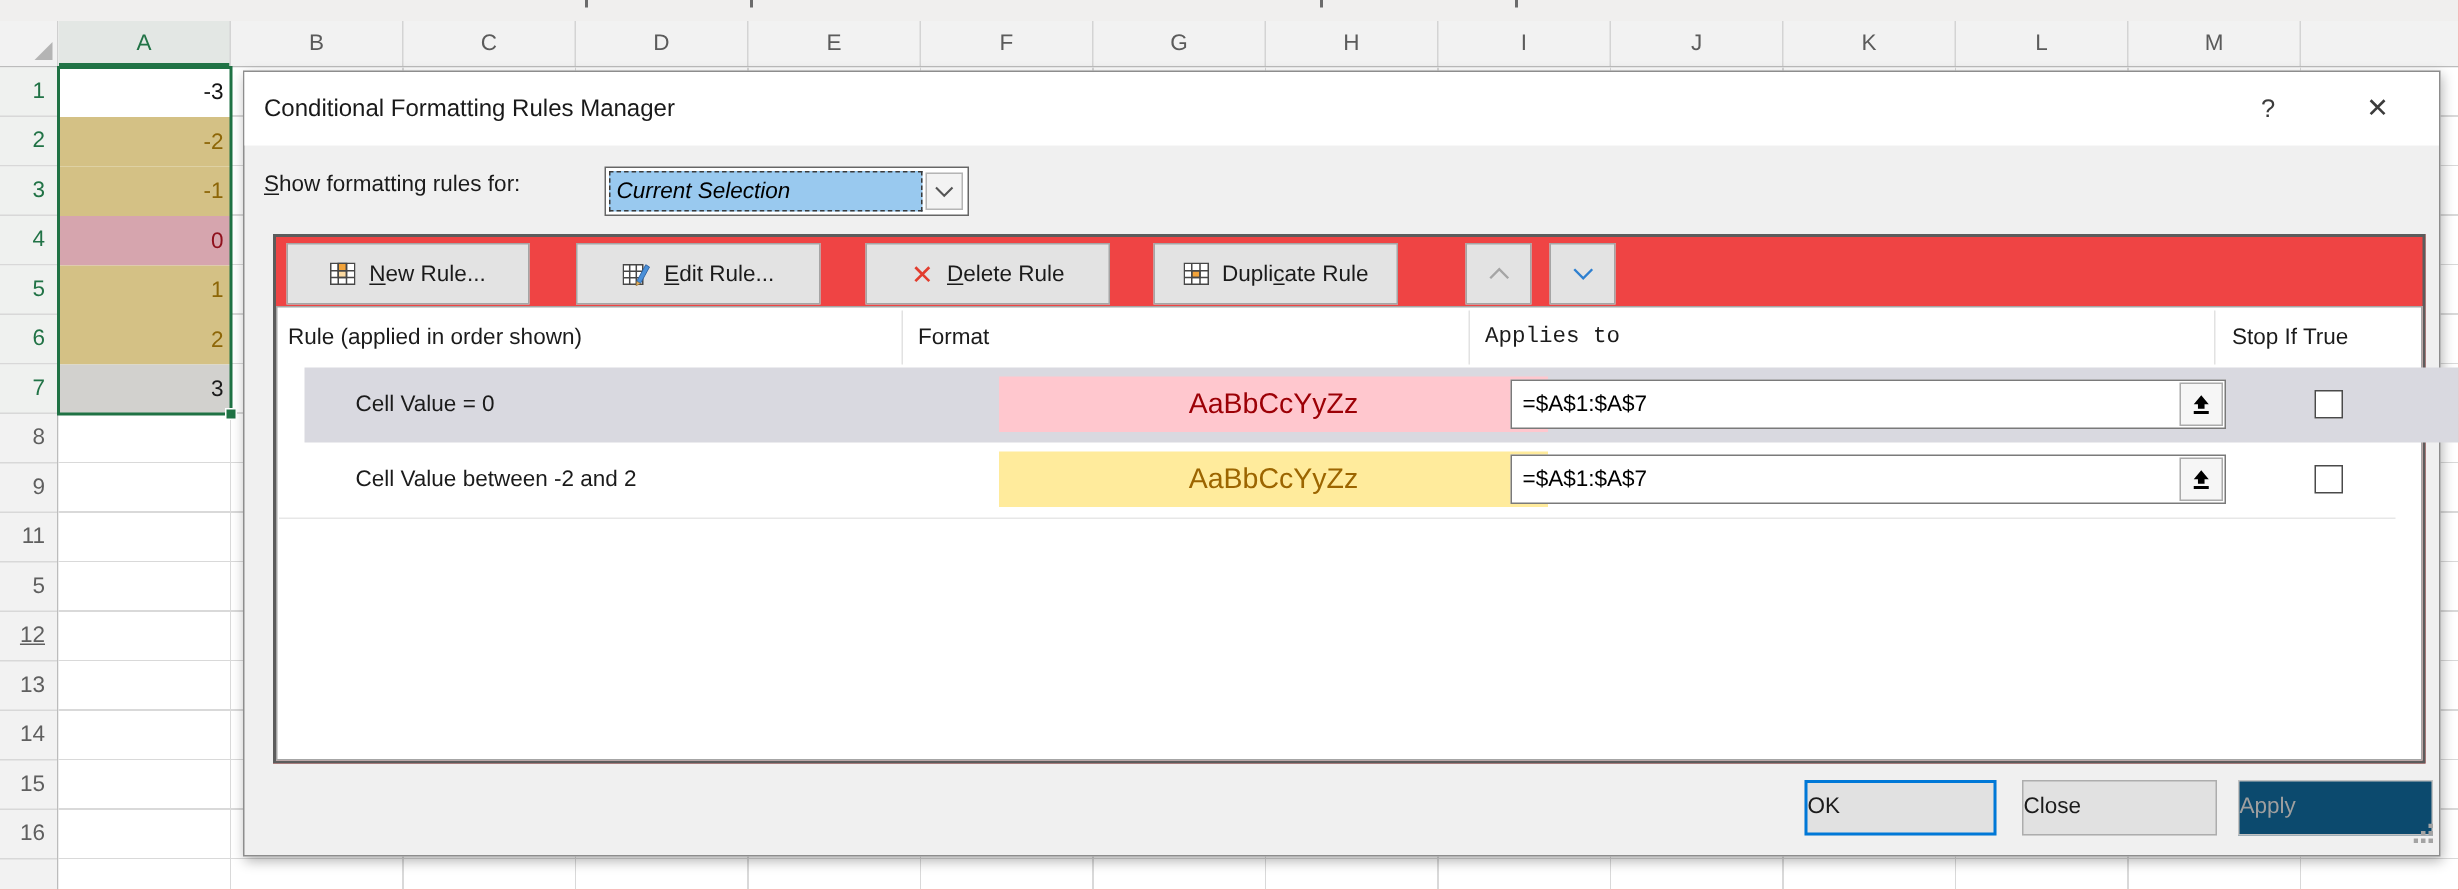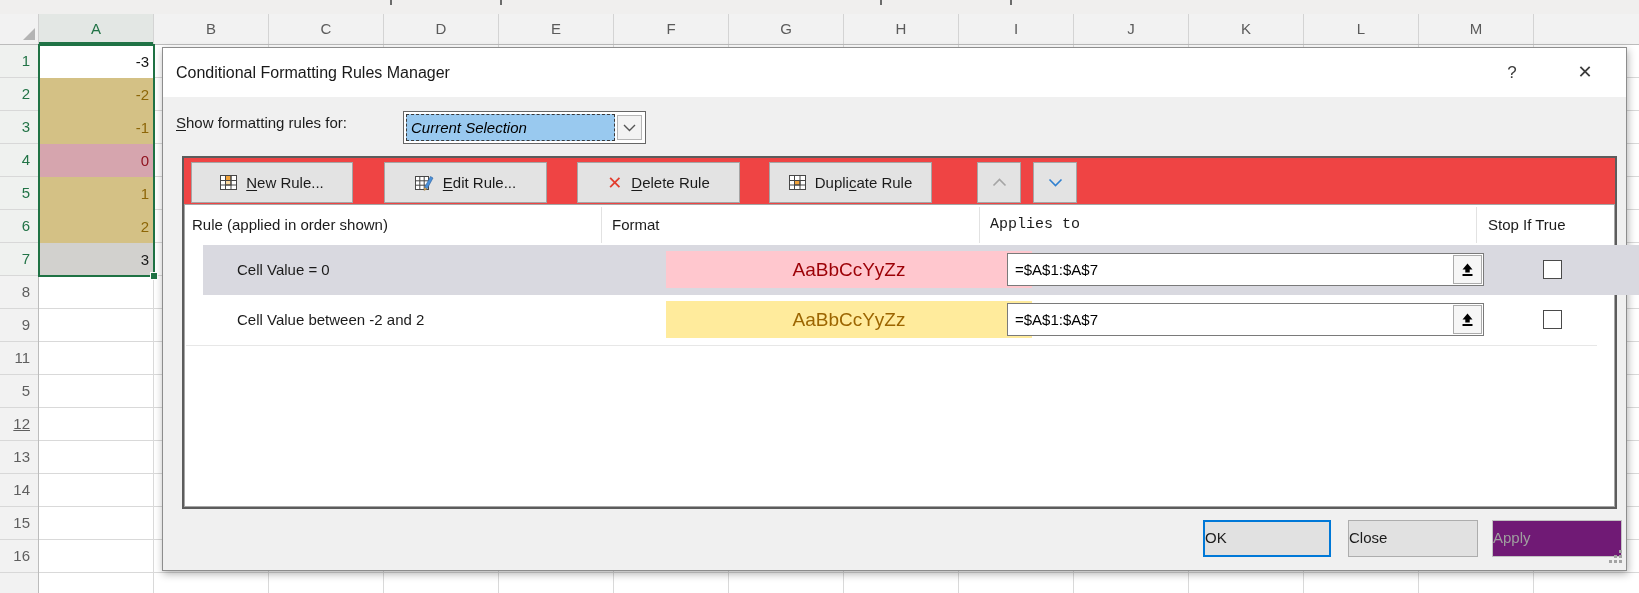--- a/index.html
+++ b/index.html
@@ -101,21 +101,21 @@
   .refedit-btn { position:absolute; right:2px; top:2px; width:29px; height:29px;
     background:#f6f6f6; border:1px solid #ababab; display:flex; align-items:center; justify-content:center; }
   .stop-cb { position:absolute; left:1340px; top:15px; width:19px; height:19px;
     background:#fff; border:1px solid #4a4a4a; }
   .rows-endline { position:absolute; left:1px; top:140px; width:1411px; height:1px; background:#e7e7e7; }
 
   .ft-btn { position:absolute; top:472px; height:37px; background:#e1e1e1; border:1px solid #adadad;
     font-size:15px; text-align:left; line-height:34px; color:#1b1b1b; cursor:default; }
   .ft-ok    { left:1040px; width:128px; border:2px solid #0078d7; line-height:32px; }
   .ft-close { left:1185px; width:130px; }
-  .ft-apply { left:1329px; width:130px; color:#9f9f9f; border-color:#c2c2c2; background:#701a75; }
+  .ft-apply { left:1329px; width:130px; color:#9f9f9f; border-color:#c2c2c2; background:#0c4a6e; }
 
   .grip { position:absolute; right:3px; bottom:3px; }
 </style>
 </head>
 <body>
 
 <div id="sheet">
   <div class="top-strip">
     <span class="tick" style="left:390px"></span>
     <span class="tick" style="left:500px"></span>

